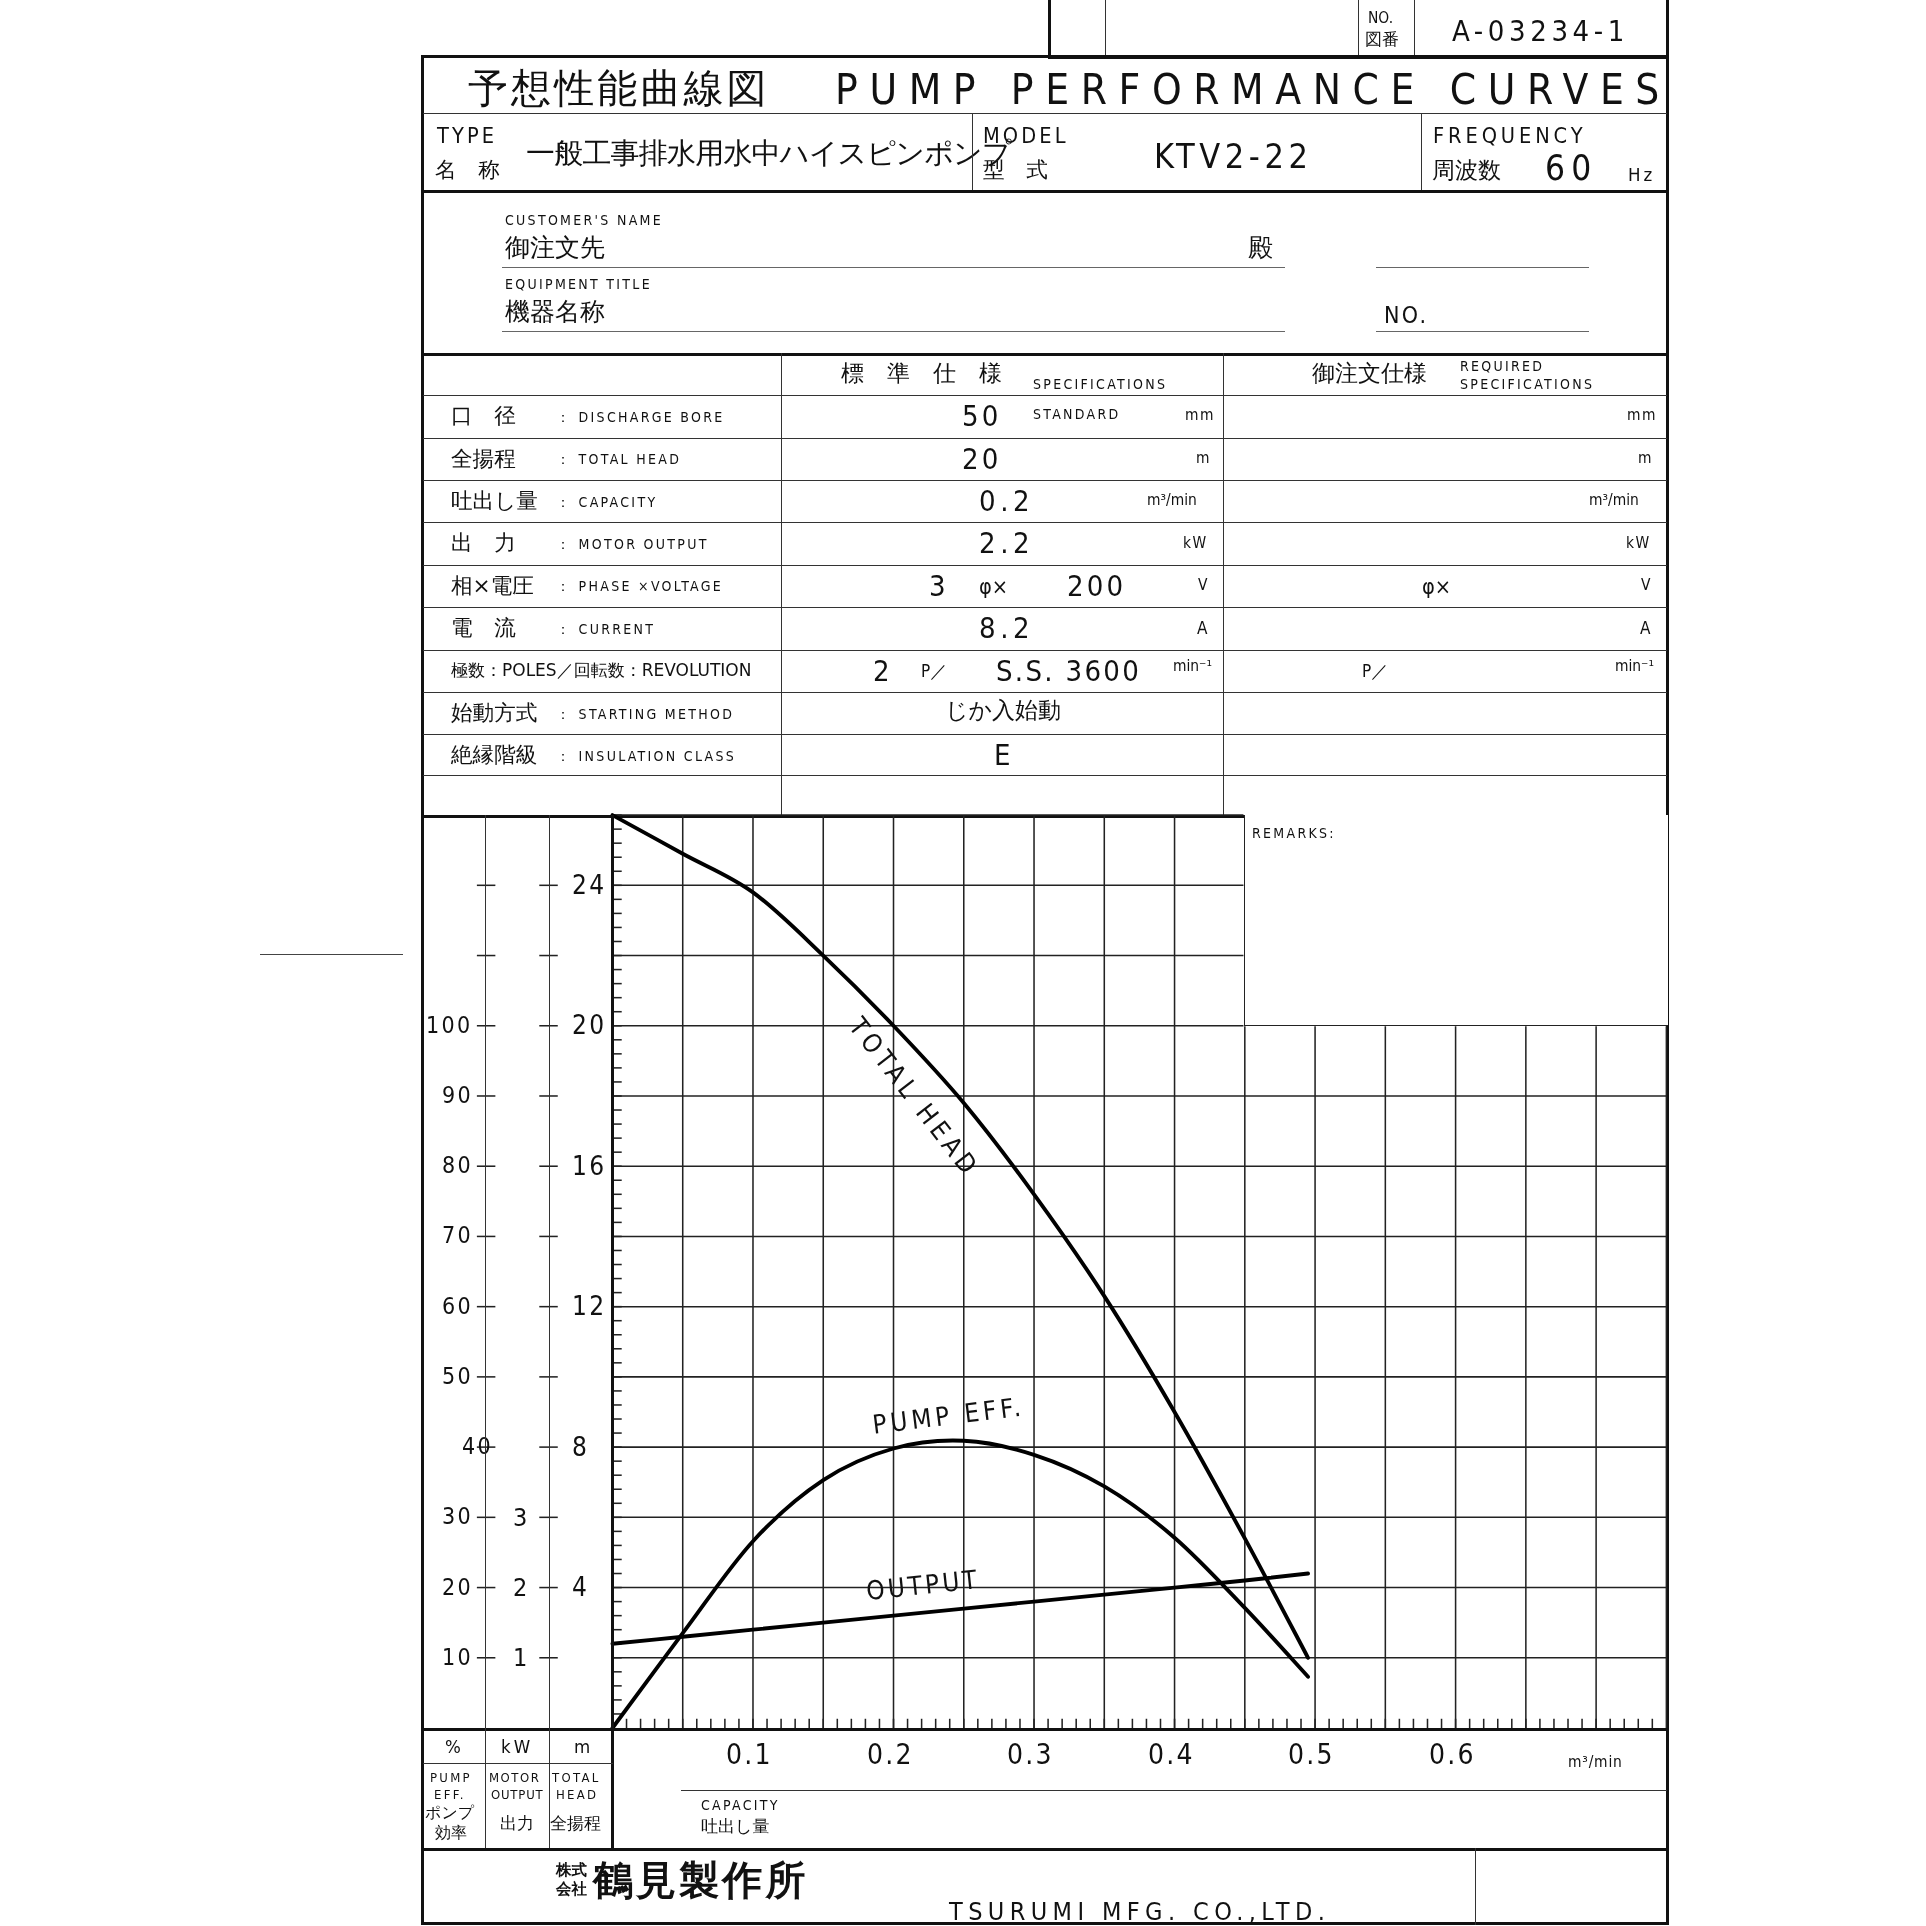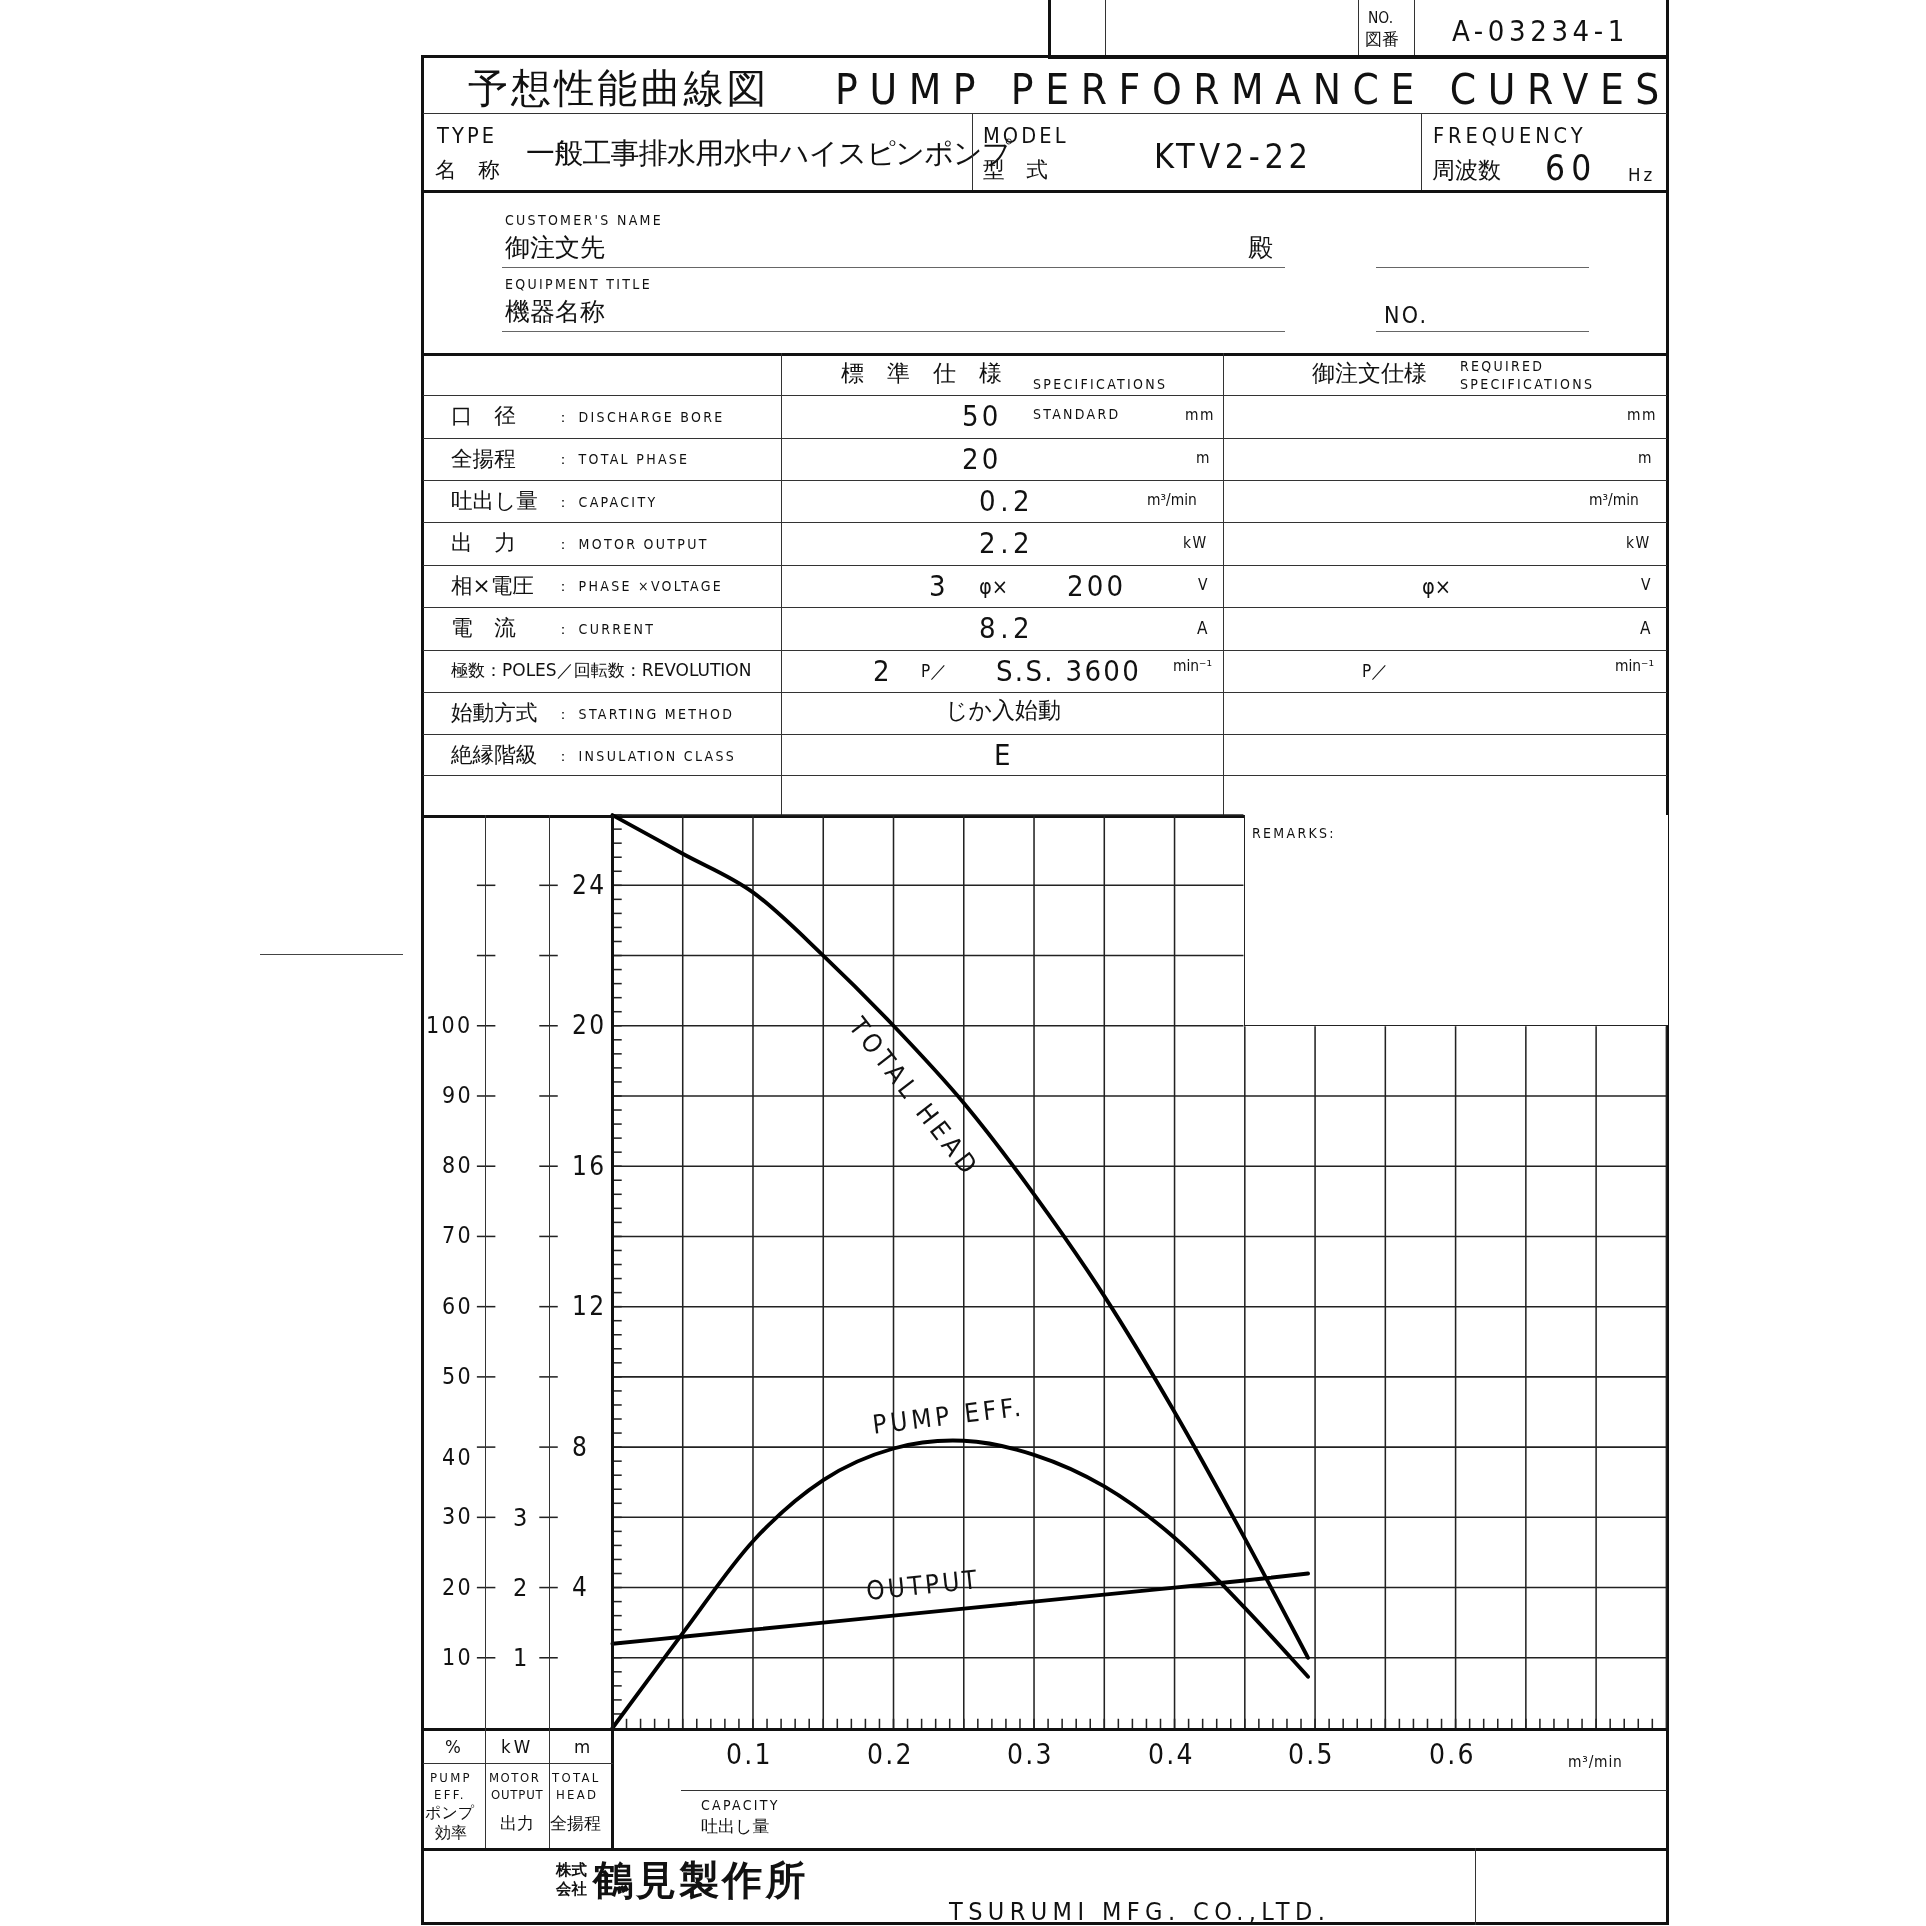--- a/index.html
+++ b/index.html
@@ -85,21 +85,21 @@
 <div>
   <div class="txt jp" style="left:451px;top:405px;font-size:21.6px;">口　径</div>
   <div class="txt cond sm" style="left:556px;top:410px;">： DISCHARGE BORE</div>
   <div class="txt cond" style="left:962px;top:402px;font-size:29px;letter-spacing:3.1px;">50</div>
   <div class="txt cond" style="left:1185px;top:408px;font-size:15.4px;letter-spacing:1.5px;">mm</div>
   <div class="txt cond" style="left:1627px;top:408px;font-size:15.4px;letter-spacing:1.5px;">mm</div>
 </div>
 
 <div>
   <div class="txt jp" style="left:451px;top:448px;font-size:21.6px;">全揚程</div>
-  <div class="txt cond sm" style="left:556px;top:452px;">： TOTAL PHASE</div>
+  <div class="txt cond sm" style="left:556px;top:452px;">： TOTAL HEAD</div>
   <div class="txt cond" style="left:962px;top:445px;font-size:29px;letter-spacing:3.1px;">20</div>
   <div class="txt cond" style="left:1196px;top:451px;font-size:15.4px;">m</div>
   <div class="txt cond" style="left:1638px;top:451px;font-size:15.4px;">m</div>
 </div>
 
 <div>
   <div class="txt jp" style="left:451px;top:490px;font-size:21.6px;">吐出し量</div>
   <div class="txt cond sm" style="left:556px;top:495px;">： CAPACITY</div>
   <div class="txt cond" style="left:979px;top:487px;font-size:29px;letter-spacing:4.6px;">0.2</div>
   <div class="txt cond" style="left:1147px;top:493px;font-size:15.4px;">m³/min</div>
@@ -358,21 +358,21 @@
     </g>
 </svg>
 
 <div class="abs" style="left:1244px;top:815px;width:424px;height:211px;background:#fff;border-left:1.5px solid #222;border-bottom:1.5px solid #222;box-sizing:border-box;"></div>
 <div class="txt cond sm" style="left:1252px;top:826px;">REMARKS:</div>
 
 <div id="eff-labels">
     <div class="txt cond" style="left: 442px; top: 1646px; font-size: 23px; letter-spacing: 2.3px;">10</div>
     <div class="txt cond" style="left: 442px; top: 1576px; font-size: 23px; letter-spacing: 2.3px;">20</div>
     <div class="txt cond" style="left: 442px; top: 1505px; font-size: 23px; letter-spacing: 2.3px;">30</div>
-    <div class="txt cond" style="left: 442px; top: 1435px; font-size: 23px; letter-spacing: 2.3px; margin-top: 11px;">40</div>
+    <div class="txt cond" style="left: 462px; top: 1435px; font-size: 23px; letter-spacing: 2.3px;">40</div>
     <div class="txt cond" style="left: 442px; top: 1365px; font-size: 23px; letter-spacing: 2.3px;">50</div>
     <div class="txt cond" style="left: 442px; top: 1295px; font-size: 23px; letter-spacing: 2.3px;">60</div>
     <div class="txt cond" style="left: 442px; top: 1224px; font-size: 23px; letter-spacing: 2.3px;">70</div>
     <div class="txt cond" style="left: 442px; top: 1154px; font-size: 23px; letter-spacing: 2.3px;">80</div>
     <div class="txt cond" style="left: 442px; top: 1084px; font-size: 23px; letter-spacing: 2.3px;">90</div>
     <div class="txt cond" style="left: 426px; top: 1014px; font-size: 23px; letter-spacing: 2.3px;">100</div>
   </div>
 <div id="out-labels">
     <div class="txt cond" style="left: 513px; top: 1645px; font-size: 25px; letter-spacing: 2.3px;">1</div>
     <div class="txt cond" style="left: 513px; top: 1575px; font-size: 25px; letter-spacing: 2.3px;">2</div>

